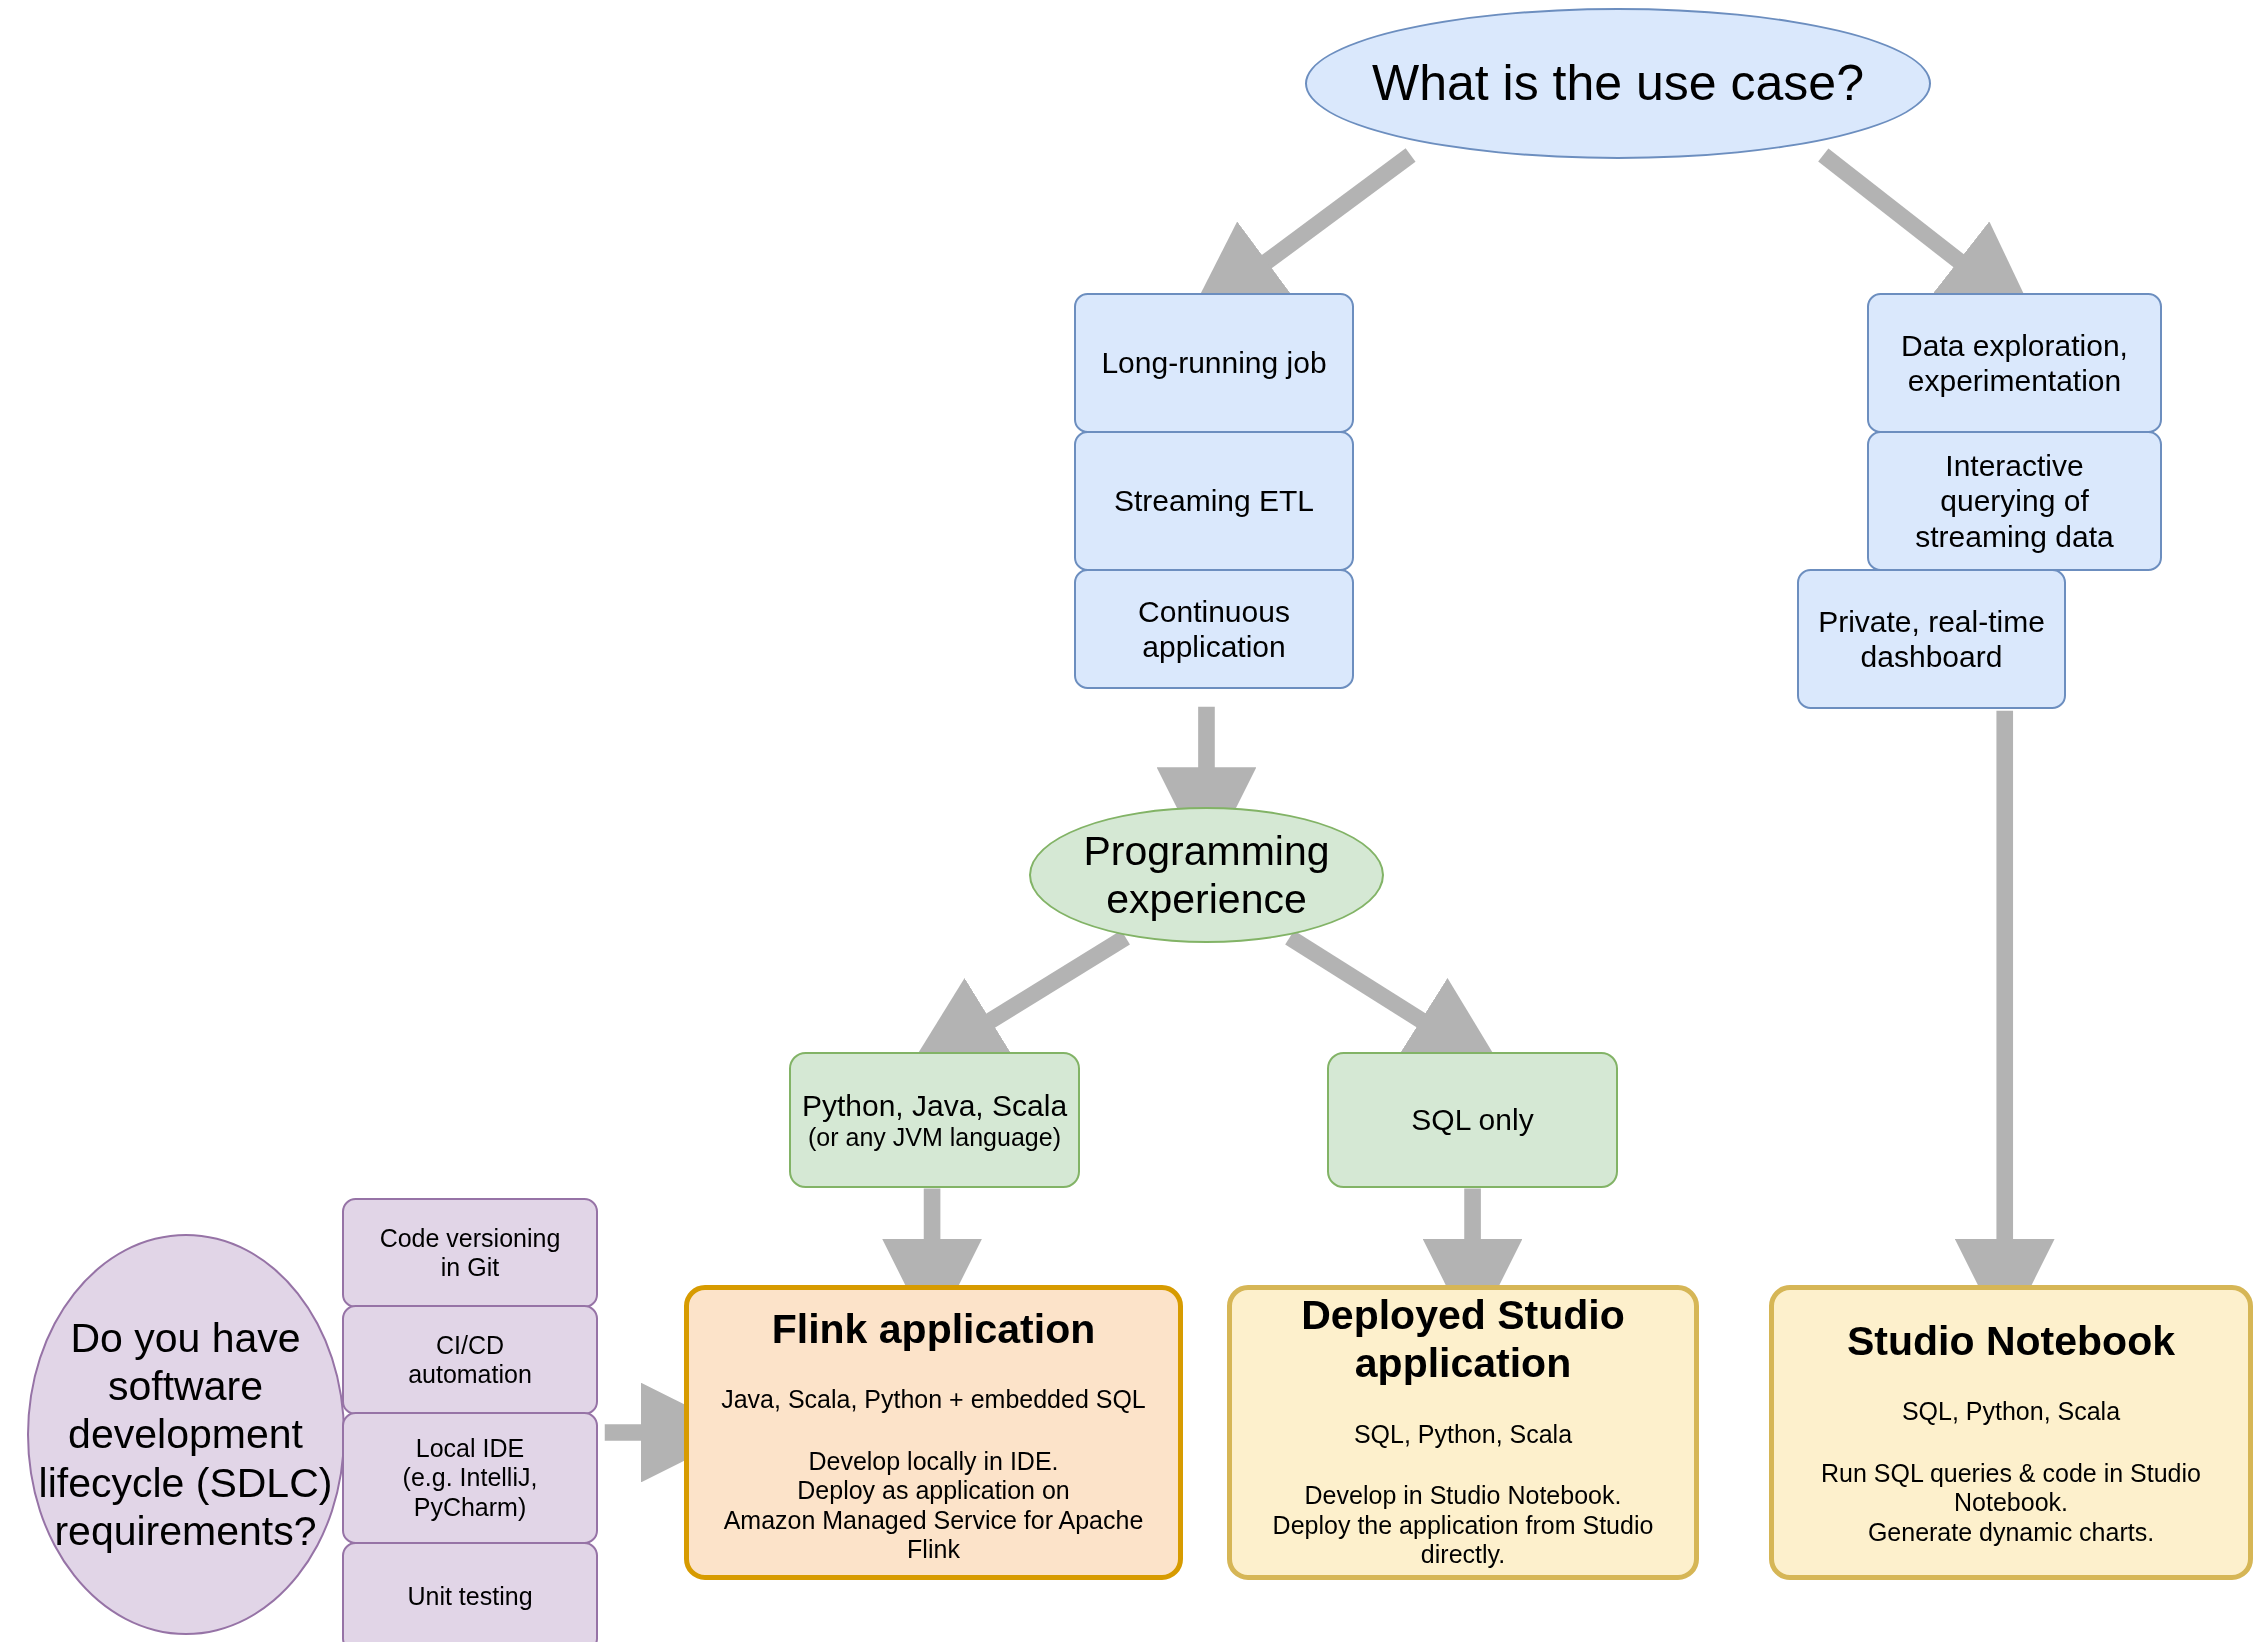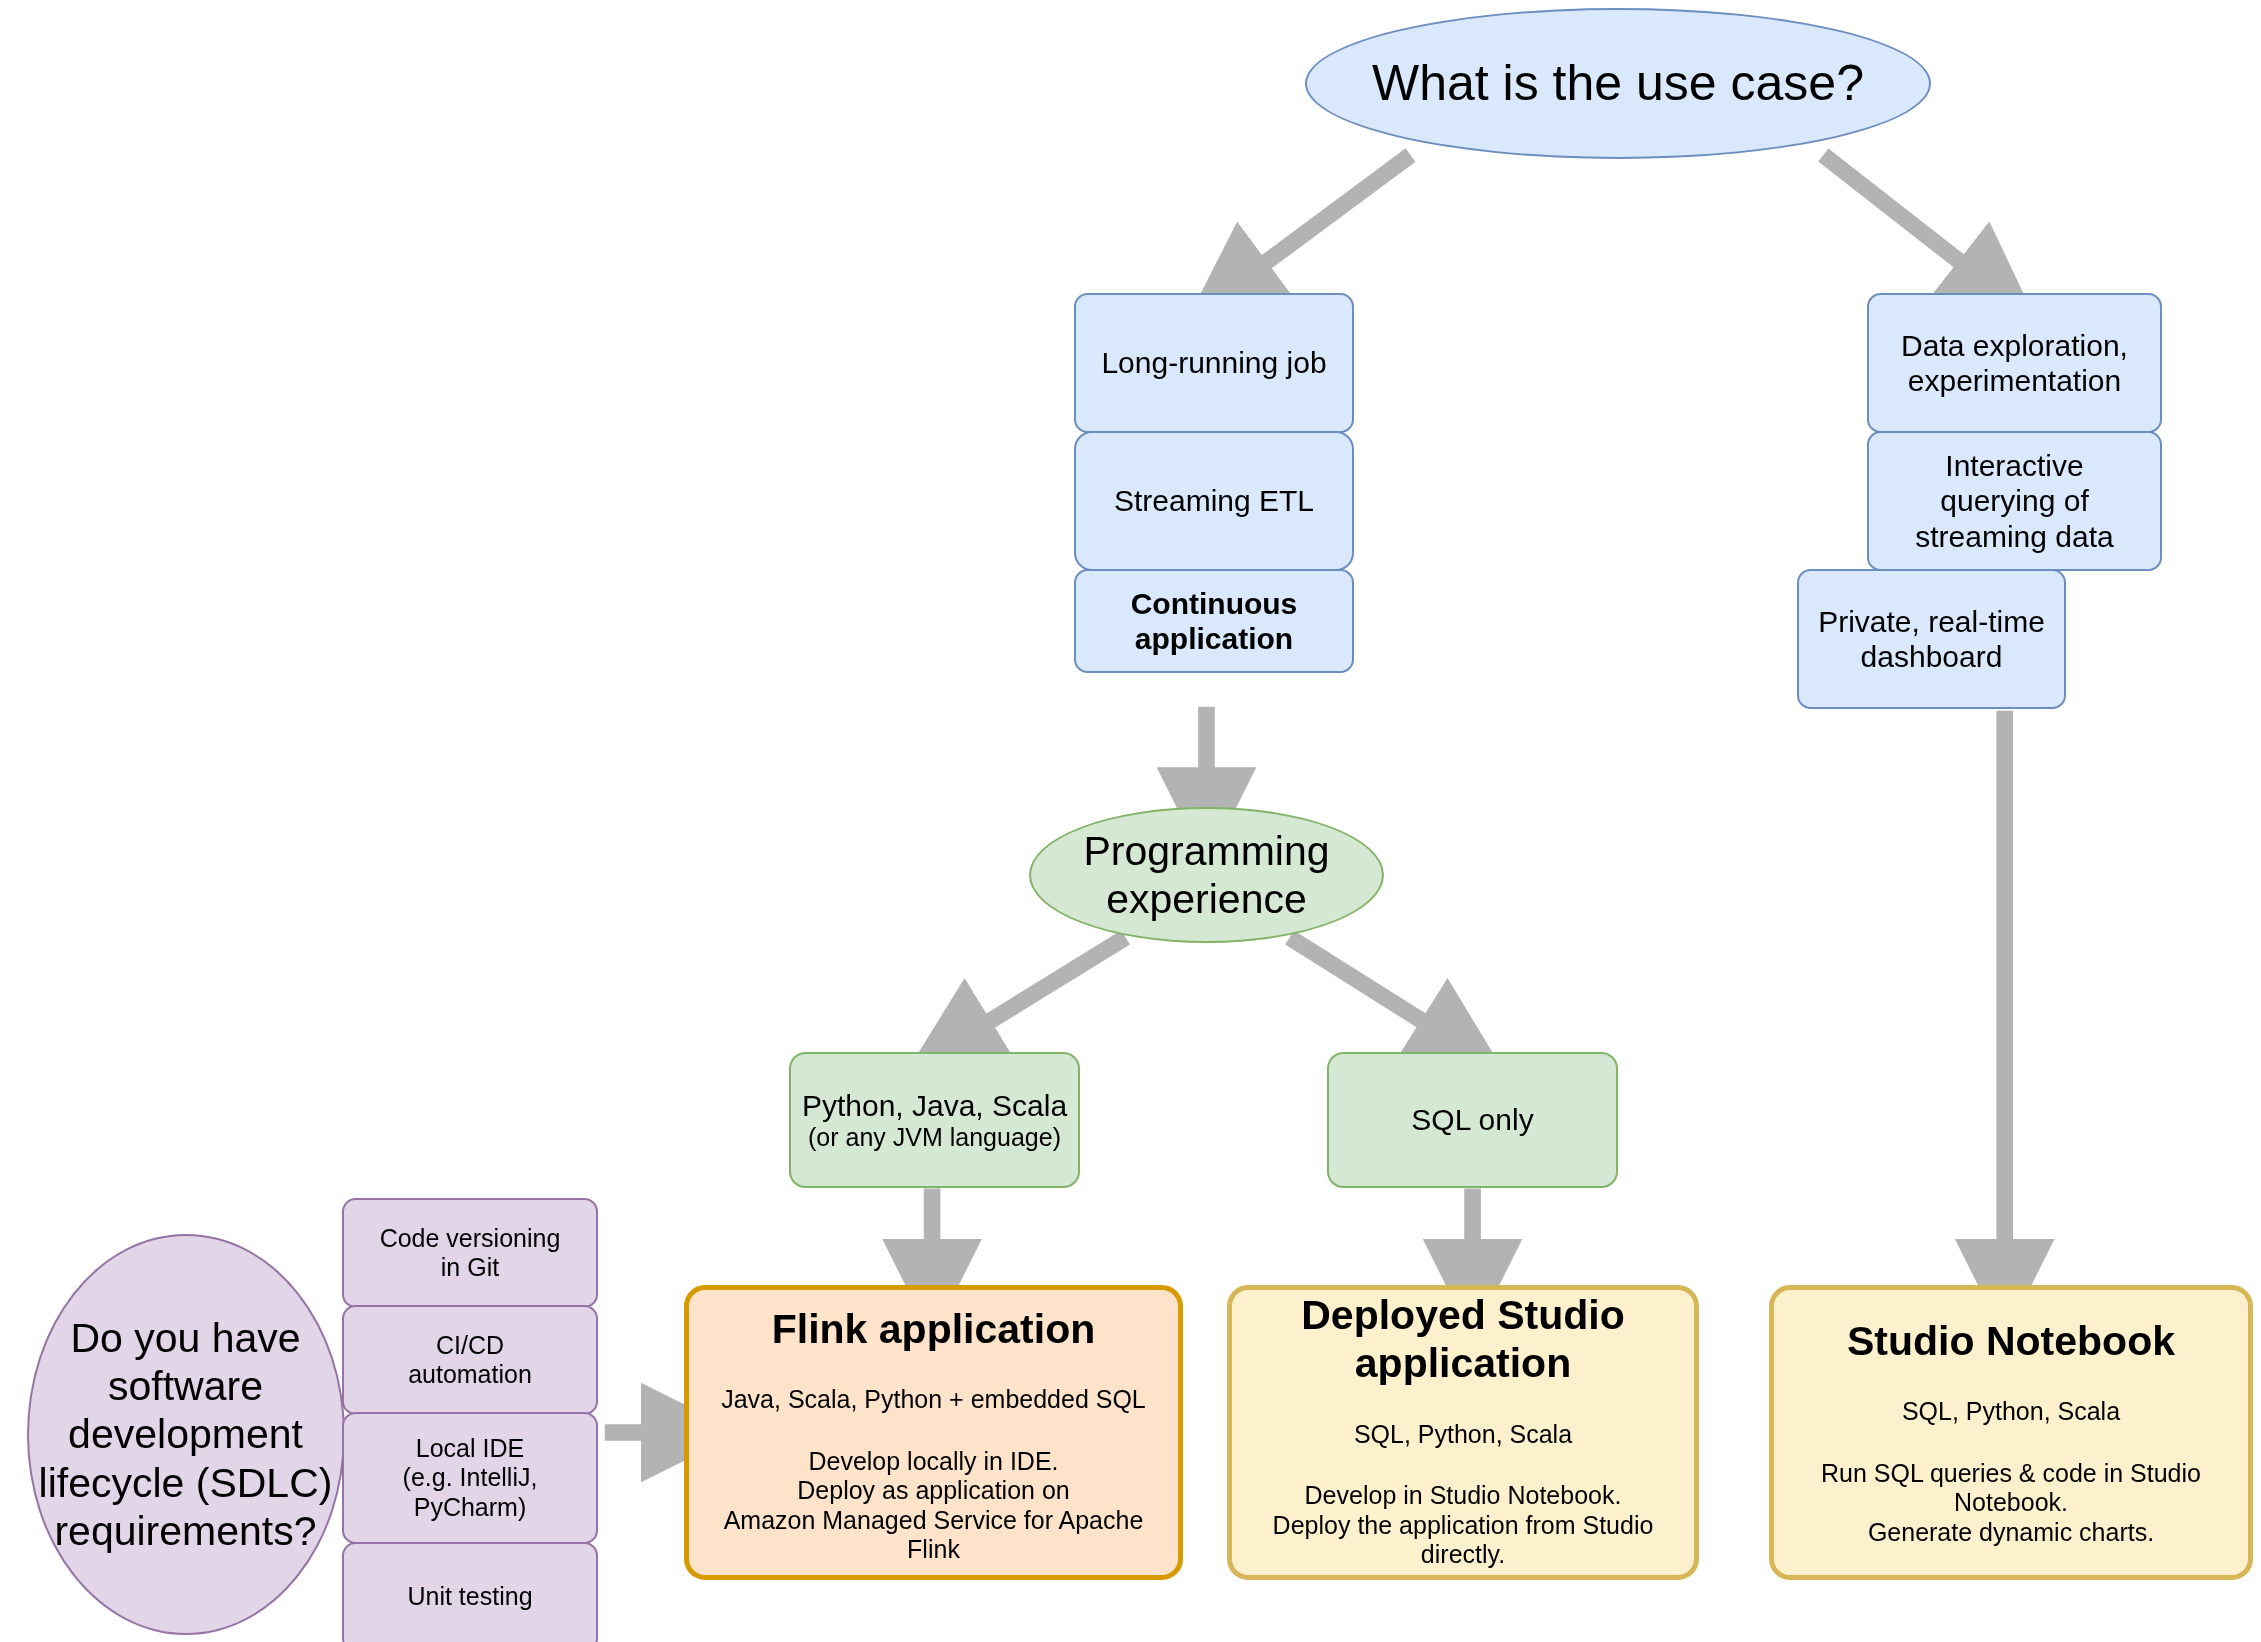--- a/index.html
+++ b/index.html
@@ -141,25 +141,25 @@
   </svg>
 
   <div class="node ellipse ellipse-blue" style="left:1305px; top:7.6px; width:626px; height:151px;">
     <span class="t-xl">What is the use case?</span>
   </div>
 
   <div class="node rect-blue" style="left:1074px; top:293px; width:280px; height:140px;">
     <span class="t-md line">Long-running job</span>
   </div>
 
-  <div class="node rect-blue" style="left:1074px; top:431px; width:280px; height:140px;border-radius:18px;">
+  <div class="node rect-blue" style="left:1074px; top:431px; width:280px; height:140px;">
     <span class="t-md line">Streaming ETL</span>
   </div>
 
-  <div class="node rect-blue" style="left:1074px; top:569px; width:280px; height:104px;font-weight:bold;">
+  <div class="node rect-blue" style="left:1074px; top:569px; width:280px; height:120px;">
     <span class="t-md line">Continuous</span>
     <span class="t-md line">application</span>
   </div>
 
   <div class="node rect-blue" style="left:1867px; top:293px; width:295px; height:140px;">
     <span class="t-md line">Data exploration,</span>
     <span class="t-md line">experimentation</span>
   </div>
 
   <div class="node rect-blue" style="left:1867px; top:431px; width:295px; height:140px;">

